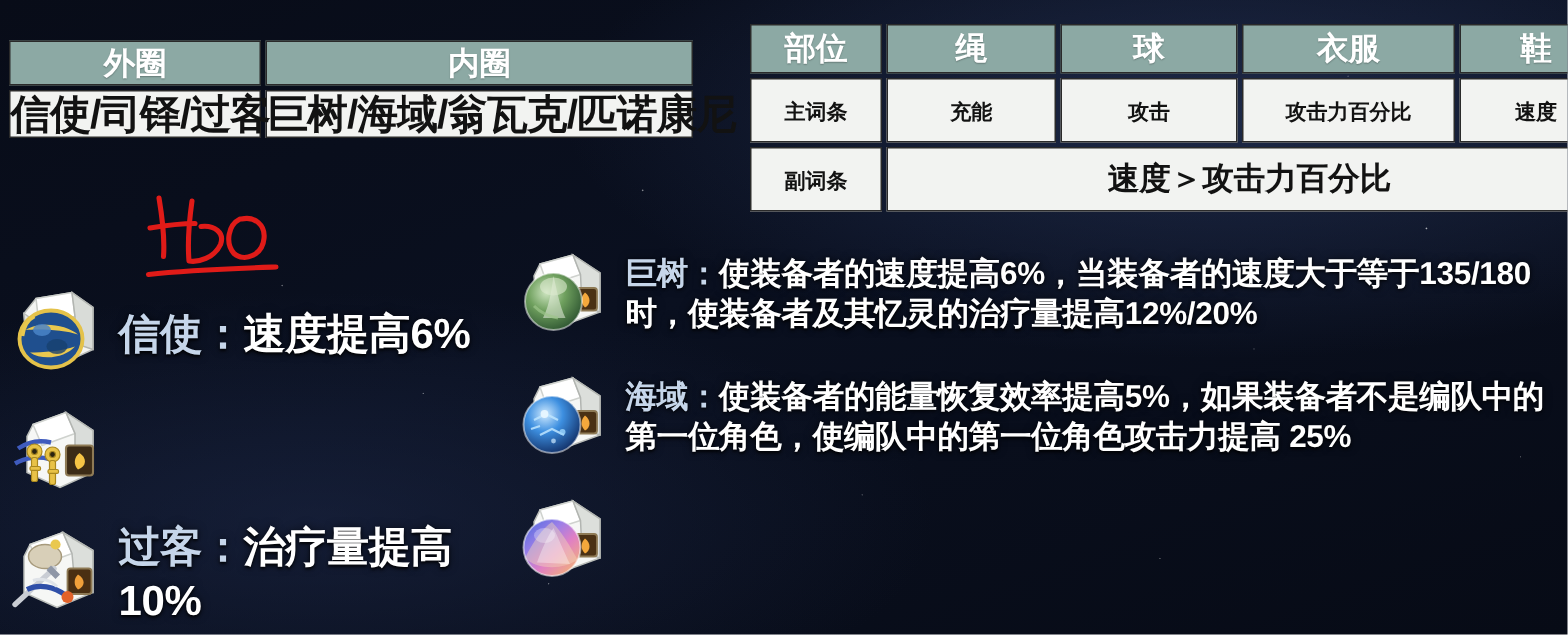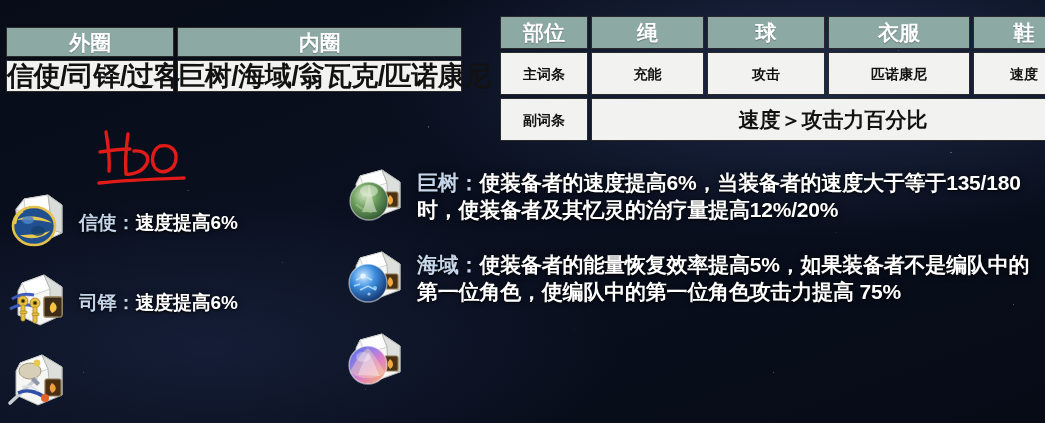--- a/index.html
+++ b/index.html
@@ -101,21 +101,21 @@
   #col-inner .relic-icon { margin-left: 2px; margin-top: 4px; }
 
   .relic-text {
     flex: 1 1 auto;
     font-size: 21px;
     font-weight: bold;
     line-height: 1.28;
     text-shadow: 0 1px 2px rgba(0,0,0,.85), 0 0 6px rgba(0,0,0,.6);
     letter-spacing: -.2px;
   }
-  #col-outer .relic-text { font-size: 19px; padding-top: 2px; }
+  #col-outer .relic-text { font-size: 28px; padding-top: 2px; }
   #col-inner .relic-text { padding-top: 10px; padding-right: 4px; }
 
   .relic-name {
     color: #c6d6ea;
   }
   .relic-desc { color: #ffffff; }
 
   svg { display: block; overflow: visible; }
 </style>
 </head>
@@ -140,21 +140,21 @@
     <th style="width:88px">部位</th>
     <th style="width:113px">绳</th>
     <th style="width:118px">球</th>
     <th style="width:142px">衣服</th>
     <th style="width:102px">鞋</th>
   </tr>
   <tr>
     <td>主词条</td>
     <td>充能</td>
     <td>攻击</td>
-    <td>匹诺康尼</td>
+    <td>攻击力百分比</td>
     <td>速度</td>
   </tr>
   <tr>
     <td>副词条</td>
     <td class="sub-span" colspan="4">速度＞攻击力百分比</td>
   </tr>
 </tbody>
   </table>
 
 <div id="annotation">
@@ -211,43 +211,43 @@
             <rect x="17" y="36" width="4" height="16" rx="1.4"></rect>
             <rect x="16" y="42" width="7" height="2.6" rx="1"></rect>
             <circle cx="31" cy="34" r="5"></circle>
               <circle cx="31" cy="34" r="2" fill="#2b2310"></circle>
             <rect x="29" y="38" width="4" height="16" rx="1.4"></rect>
             <rect x="28" y="44" width="7" height="2.6" rx="1"></rect>
           </g>
         </g>
       </svg>
     </div>
-    <div class="relic-text">
-      <span class="relic-name">司铎：</span><span class="relic-desc">速度提高6%</span>
-    </div>
   </div>
 
   <div class="relic-row">
     <div class="relic-icon">
       <svg width="66" height="66" viewBox="0 0 66 66">
         <g>
           <path d="M16 14 L38 6 L58 18 L58 46 L34 56 L12 46 L12 22 Z" fill="#f6f7f5" stroke="#b9bcb8" stroke-width="1"></path>
           <path d="M16 14 L38 6 L44 20 L22 28 Z" fill="#ffffff" stroke="#cfd2ce" stroke-width="1"></path>
           <path d="M38 6 L58 18 L58 46 L46 42 L44 20 Z" fill="#dcdfdb" stroke="#b2b5b1" stroke-width="1"></path>
           <rect x="41" y="30" width="16" height="17" rx="2" fill="#4a2f12" stroke="#8e7a55" stroke-width="1.2"></rect>
           <path d="M48 34 C 53 37, 53 42, 48 44 C 45 41, 45 37, 48 34 Z" fill="#f0a03a"></path>
           <ellipse cx="26" cy="22" rx="11" ry="8" fill="#d8cfb8" stroke="#a79a7c" stroke-width="1"></ellipse>
           <circle cx="33" cy="14" r="3.4" fill="#e9c84f"></circle>
           <path d="M6 54 L32 30" stroke="#c9cdd4" stroke-width="3.6" stroke-linecap="round"></path>
           <path d="M30 28 L36 34 L33 37 L27 31 Z" fill="#8f97a6"></path>
           <path d="M14 44 C 22 40, 32 42, 40 48" stroke="#2f4fa8" stroke-width="3.4" fill="none"></path>
           <circle cx="41" cy="49" r="4" fill="#e2622a"></circle>
           <path d="M18 38 C 24 36, 30 38, 34 42" stroke="#dfe3e8" stroke-width="2" fill="none"></path>
         </g>
       </svg>
+    </div>
+    <div class="relic-text">
+      <span class="relic-name">过客：</span><span class="relic-desc">治疗量提高10%</span>
     </div>
   </div>
 
 </div>
 
 <div class="col" id="col-inner">
 
   <div class="relic-row">
     <div class="relic-icon">
       <svg width="66" height="66" viewBox="0 0 66 66">
@@ -300,21 +300,21 @@
             <path d="M12 40 L18 38"></path>
           </g>
           <circle cx="21" cy="30" r="2.6" fill="#eaf7ff" opacity=".9"></circle>
           <circle cx="33" cy="42" r="2" fill="#9fd8ff" opacity=".8"></circle>
           <circle cx="27" cy="48" r="1.6" fill="#cdeaff" opacity=".7"></circle>
           <circle cx="26" cy="37" r="19" fill="none" stroke="rgba(255,255,255,.5)" stroke-width="1.3"></circle>
         </g>
       </svg>
     </div>
     <div class="relic-text">
-      <span class="relic-name">海域：</span><span class="relic-desc">使装备者的能量恢复效率提高5%，如果装备者不是编队中的第一位角色，使编队中的第一位角色攻击力提高 75%</span>
+      <span class="relic-name">海域：</span><span class="relic-desc">使装备者的能量恢复效率提高5%，如果装备者不是编队中的第一位角色，使编队中的第一位角色攻击力提高 25%</span>
     </div>
   </div>
 
   <div class="relic-row">
     <div class="relic-icon">
       <svg width="66" height="66" viewBox="0 0 66 66">
         <defs>
           <linearGradient id="gPen" x1="10%" y1="8%" x2="88%" y2="92%">
             <stop offset="0%" stop-color="#5e6fe0"></stop>
             <stop offset="32%" stop-color="#9b7fe8"></stop>

